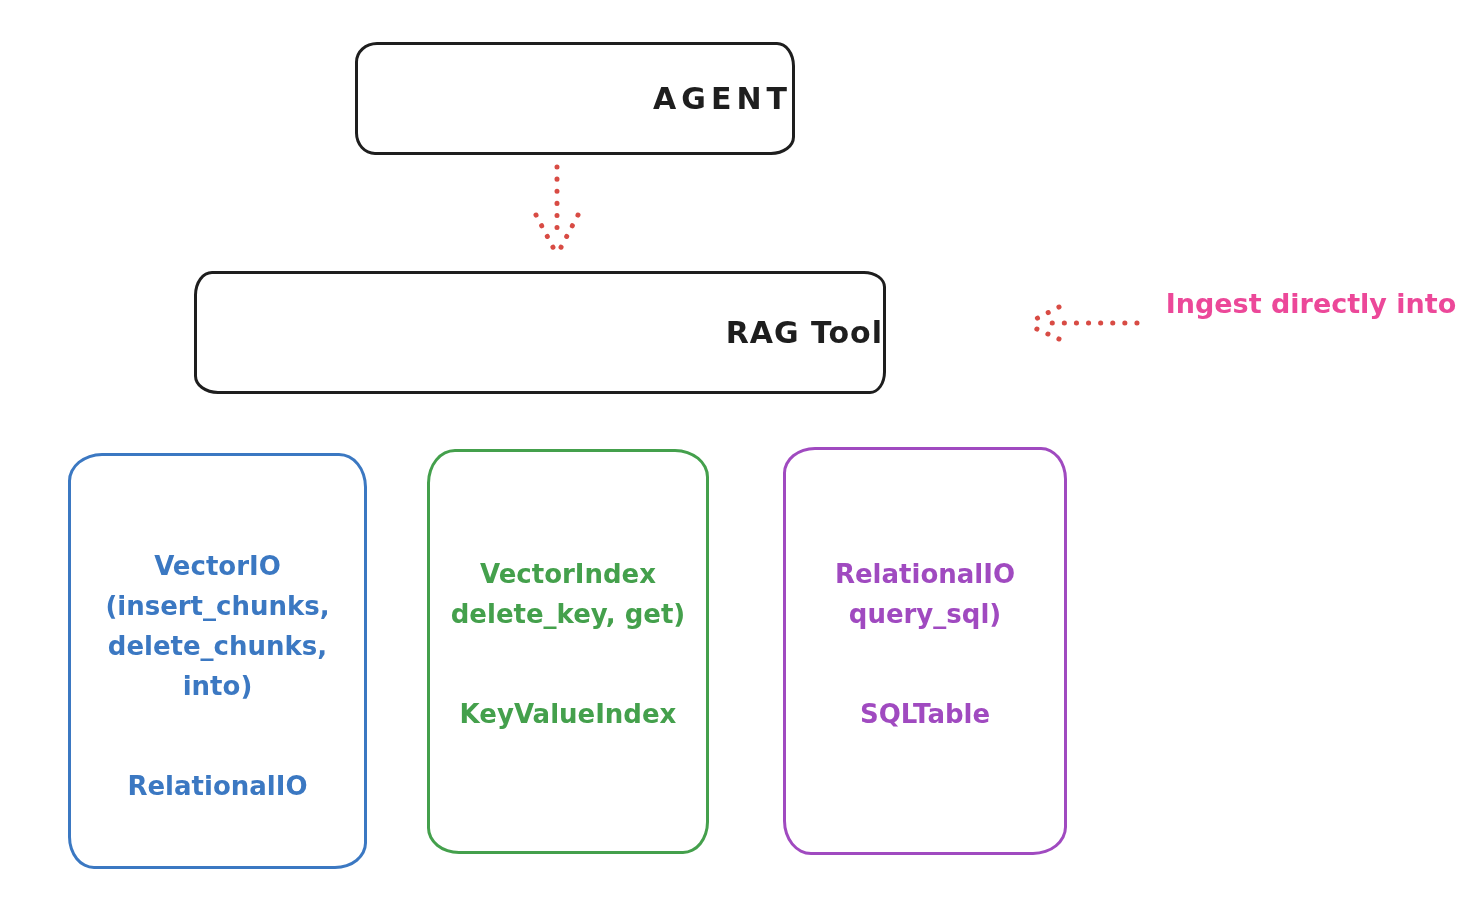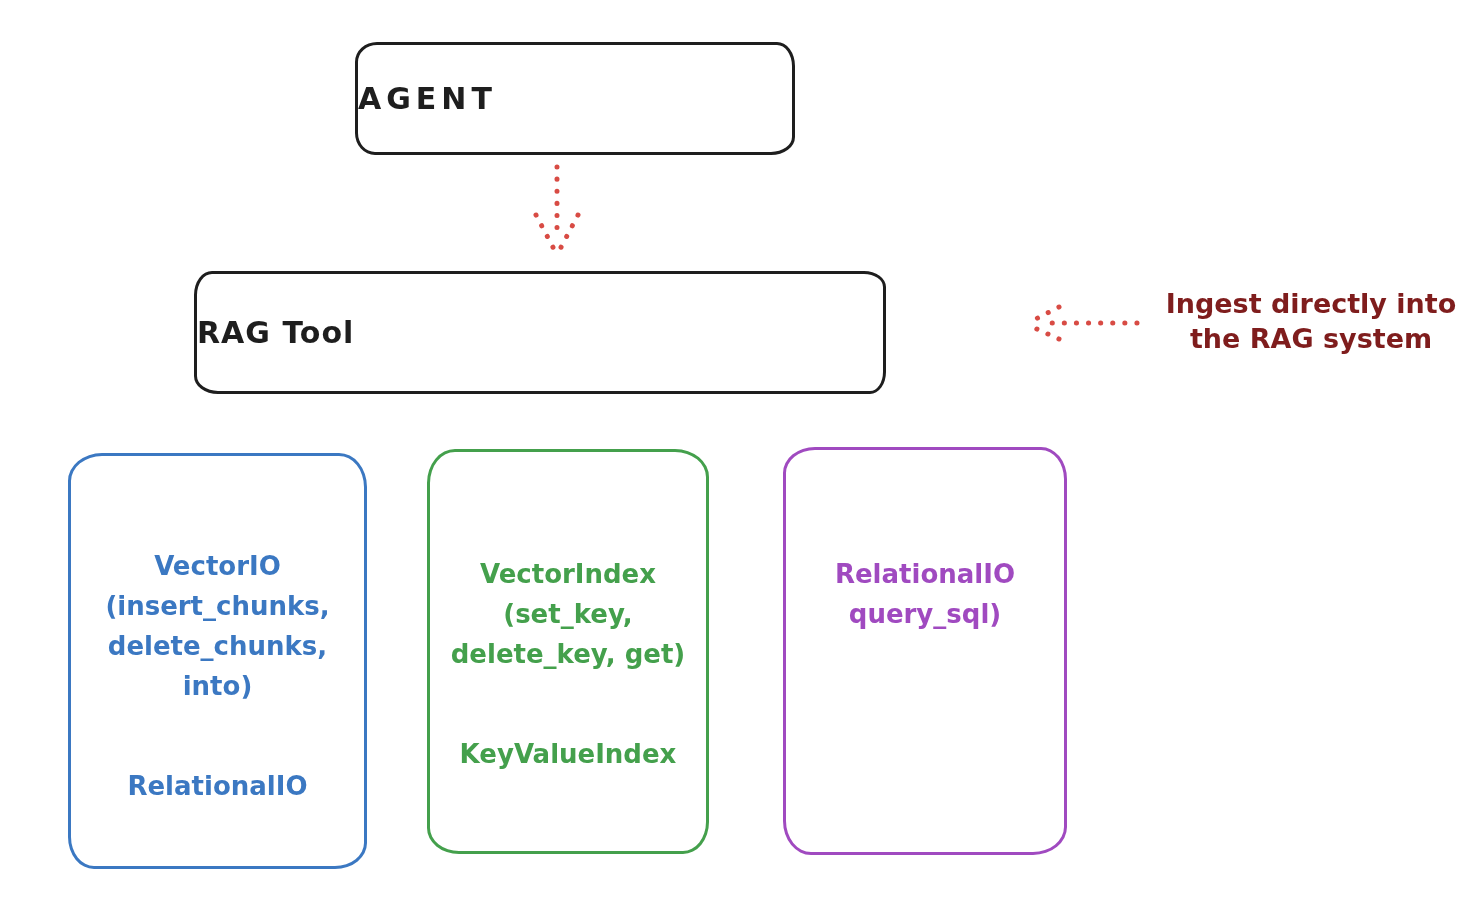--- a/index.html
+++ b/index.html
@@ -11,21 +11,21 @@
     height: 910px;
     background: #ffffff;
     overflow: hidden;
   }
   .box {
     position: absolute;
     border: 3px solid #1e1e1e;
     background: #ffffff;
     display: flex;
     align-items: center;
-    justify-content: flex-start;
+    justify-content: flex-end;
   }
   .box-label {
     color: #1e1e1e;
     font-weight: 700;
     font-size: 30px;
   }
   .agent-box {
     left: 355px; top: 42px;
     width: 440px; height: 113px;
     border-radius: 22px 18px 24px 20px / 20px 24px 18px 22px;
@@ -46,21 +46,21 @@
     stroke-width: 5;
     stroke-linecap: round;
     stroke-dasharray: 0.1 12;
   }
 
   .annotation {
     position: absolute;
     left: 1145px; top: 286px;
     width: 332px;
     text-align: center;
-    color: #7f1d1d;
+    color: #ec4899;
     font-weight: 700;
     font-size: 27px;
     line-height: 35px;
   }
 
   .card {
     position: absolute;
     background: #ffffff;
     border-width: 3px;
     border-style: solid;
@@ -116,36 +116,35 @@
   </div>
 
   <svg class="arrow" style="left:1015px; top:300px;" width="130" height="46" viewBox="0 0 130 46">
     <path class="red-dots" d="M122 23 L30 23"></path>
     <path class="red-dots" d="M44 7 L13 23"></path>
     <path class="red-dots" d="M44 39 L13 25"></path>
   </svg>
 
   <div class="annotation">
     <div>Ingest directly into</div>
-    <div>the RAG system</div>
   </div>
 
   <div class="card card-vector">
     <div>VectorIO</div>
     <div>(insert_chunks,</div>
     <div>delete_chunks,</div>
     <div>into)</div>
     <div class="index-line">RelationalIO</div>
   </div>
 
   <div class="card card-keyvalue">
     <div>VectorIndex</div>
-    <div>(set_key,</div>
     <div>delete_key, get)</div>
     <div class="index-line">KeyValueIndex</div>
   </div>
 
   <div class="card card-relational">
     <div>RelationalIO</div>
     <div>query_sql)</div>
+    <div class="index-line">SQLTable</div>
   </div>
 
 </div>
 
 </body></html>

